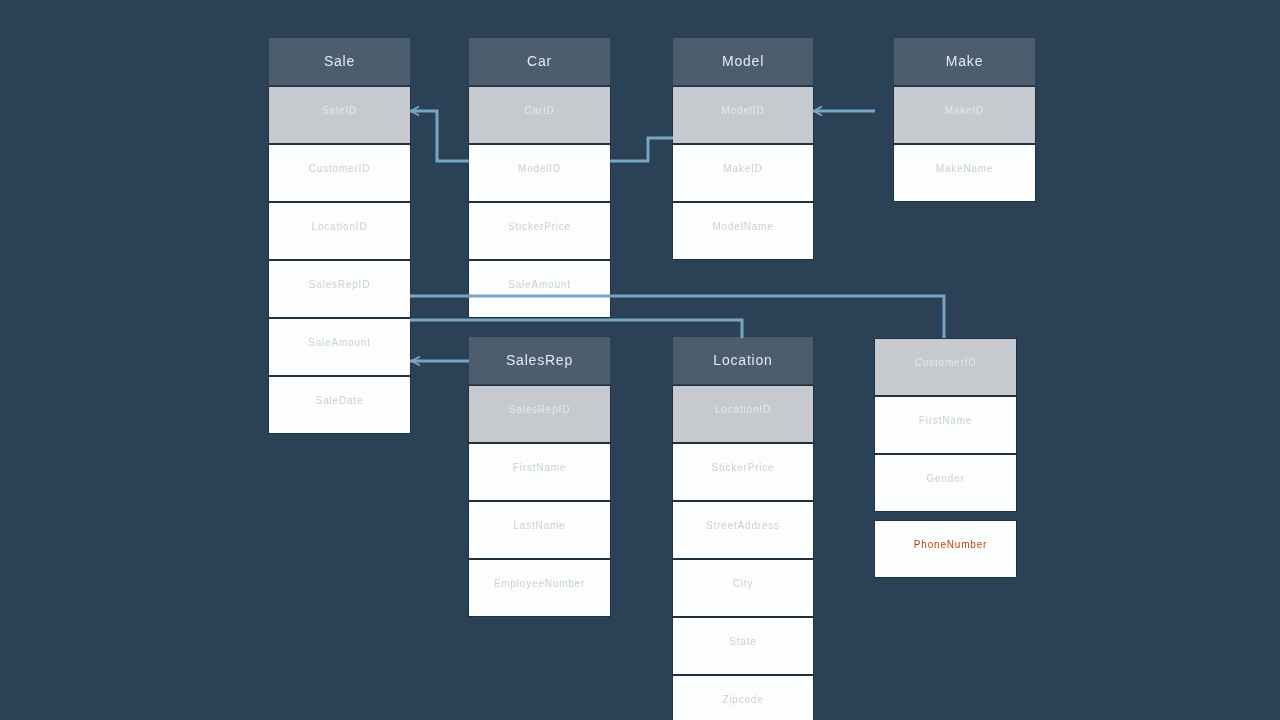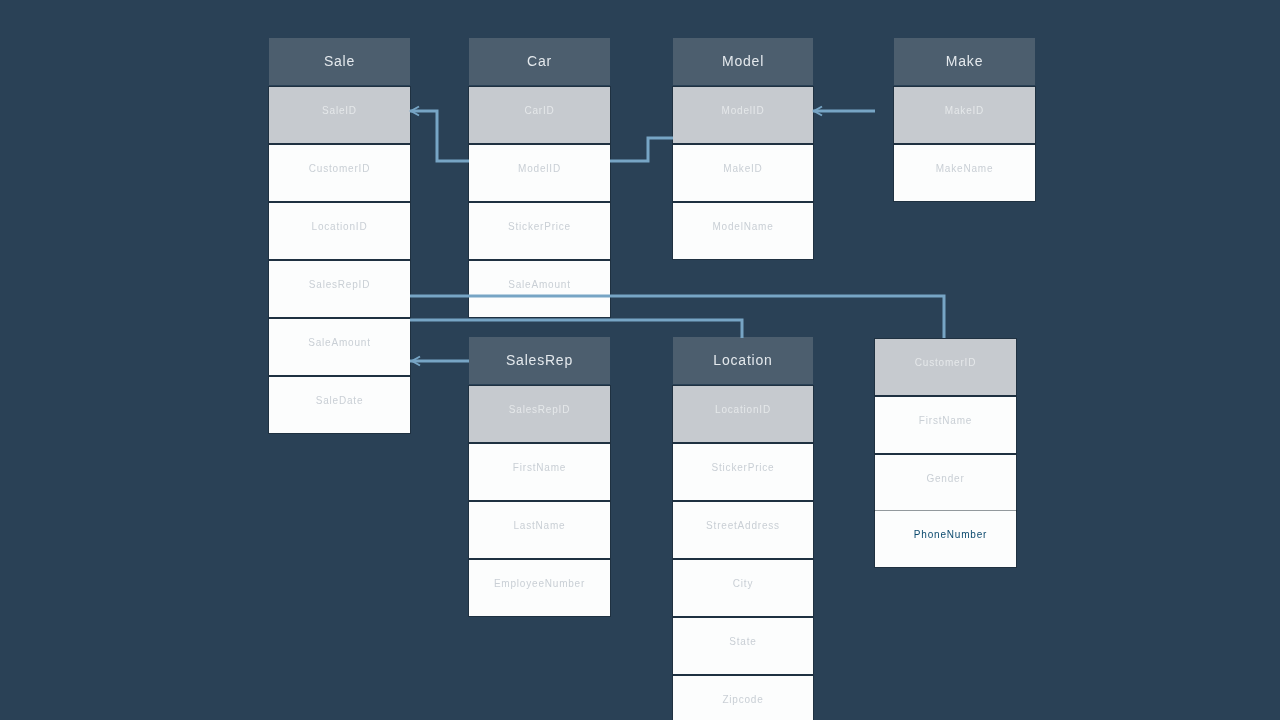--- a/index.html
+++ b/index.html
@@ -78,21 +78,21 @@
       <div class="row" style="background: rgb(252, 253, 253); color: rgb(201, 207, 213); border-top: 0px; margin-top: 2px;">StickerPrice</div>
       <div class="row" style="background: rgb(252, 253, 253); color: rgb(201, 207, 213); border-top: 0px; margin-top: 2px;">StreetAddress</div>
       <div class="row" style="background: rgb(252, 253, 253); color: rgb(201, 207, 213); border-top: 0px; margin-top: 2px;">City</div>
       <div class="row" style="background: rgb(252, 253, 253); color: rgb(201, 207, 213); border-top: 0px; margin-top: 2px;">State</div>
       <div class="row" style="background: rgb(252, 253, 253); color: rgb(201, 207, 213); border-top: 0px; margin-top: 2px;">Zipcode</div>
     </div>
     <div class="db-table" style="left: 875px; top: 337px; width: 141px;">
       <div class="row key" style="background: rgb(198, 202, 207); color: rgb(229, 232, 234); border-top: 0px; margin-top: 2px;">CustomerID</div>
       <div class="row" style="background: rgb(252, 253, 253); color: rgb(201, 207, 213); border-top: 0px; margin-top: 2px;">FirstName</div>
       <div class="row" style="background: rgb(252, 253, 253); color: rgb(201, 207, 213); border-top: 0px; margin-top: 2px;">Gender</div>
-      <div class="row" style="background: rgb(252, 253, 253); color: #0c4a6e; border-top: 0px; margin-top: 0; padding-left: 10px;">PhoneNumber</div>
+      <div class="row" style="background: rgb(252, 253, 253); color: #c2410c; border-top: 0px; margin-top: 10px; padding-left: 10px;">PhoneNumber</div>
     </div>
     <svg class="connector-layer" id="connector-layer" viewBox="0 0 1280 720" xmlns="http://www.w3.org/2000/svg">
       <polyline points="410,111 437,111 437,161 469,161" fill="none" stroke="#77a5c5" stroke-width="3"></polyline>
       <path d="M 419,106.5 L 411,111 L 419,115.5" fill="none" stroke="#77a5c5" stroke-width="2"></path>
       <polyline points="610,161 648,161 648,138 673,138" fill="none" stroke="#77a5c5" stroke-width="3"></polyline>
       <polyline points="813,111 875,111" fill="none" stroke="#77a5c5" stroke-width="3"></polyline>
       <path d="M 822,106.5 L 814,111 L 822,115.5" fill="none" stroke="#77a5c5" stroke-width="2"></path>
       <polyline points="410,296 944,296 944,338" fill="none" stroke="#77a5c5" stroke-width="3"></polyline>
       <polyline points="410,320 742,320 742,338" fill="none" stroke="#77a5c5" stroke-width="3"></polyline>
       <polyline points="410,361 469,361" fill="none" stroke="#77a5c5" stroke-width="3"></polyline>

